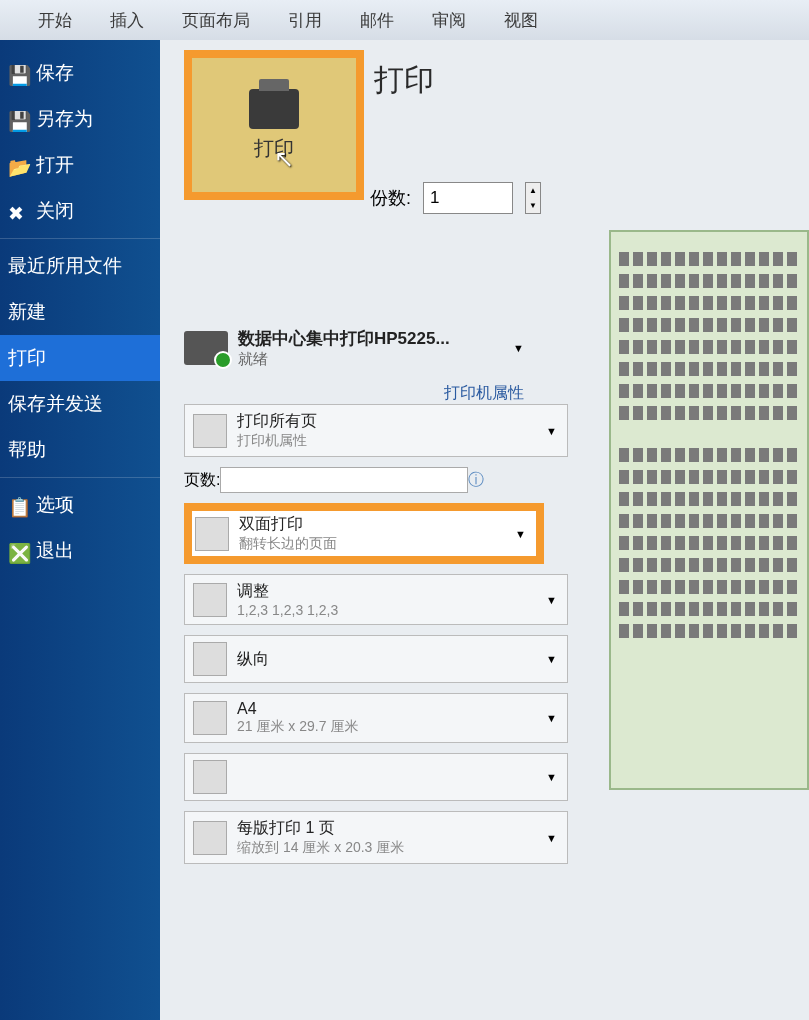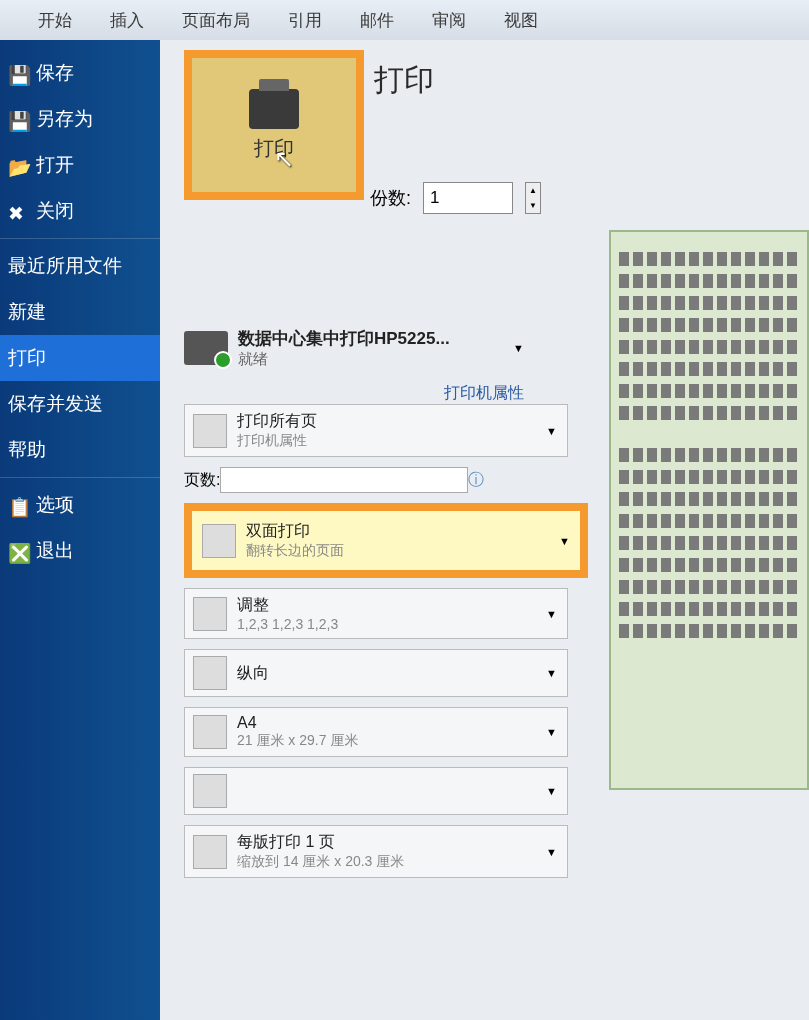--- a/index.html
+++ b/index.html
@@ -49,21 +49,21 @@
 .link-row { text-align: right; width: 340px; margin-top: 8px; }
 .link { color: #2a5aa0; font-size: 16px; cursor: pointer; }
 
 .setting-row { display: flex; align-items: center; gap: 10px; width: 384px; border: 1px solid #bbb; background: #f4f6f8; padding: 6px 8px; margin-bottom: 10px; cursor: pointer; position: relative; }
 .setting-icon { width: 34px; height: 34px; background: #ddd; border: 1px solid #aaa; }
 .setting-text { display: flex; flex-direction: column; }
 .setting-main { font-size: 16px; color: #222; }
 .setting-sub { font-size: 14px; color: #888; }
 .setting-arrow { position: absolute; right: 10px; font-size: 11px; }
 
-.setting-row.highlighted { border: 8px solid #f59a2e; background: #fef9c3; padding: 10px; width: 404px; }
+.setting-row.highlighted { border: 8px solid #f59a2e; background: #ffffff; padding: 3px; width: 360px; }
 
 .pages-row { display: flex; align-items: center; width: 340px; margin-bottom: 10px; font-size: 16px; }
 .pages-input { flex: 1; height: 26px; border: 1px solid #aaa; background: #fff; }
 
 .preview { position: absolute; right: 0; top: 190px; width: 200px; height: 560px; background: #dce9d0; border: 2px solid #9ab88a; padding: 20px 8px; }
 .preview-line { height: 14px; background: repeating-linear-gradient(to right, #7a7a7a 0, #7a7a7a 10px, transparent 10px, transparent 14px); margin-bottom: 8px; }
 .preview-gap { height: 20px; }
 </style>
 </head>
 <body>

